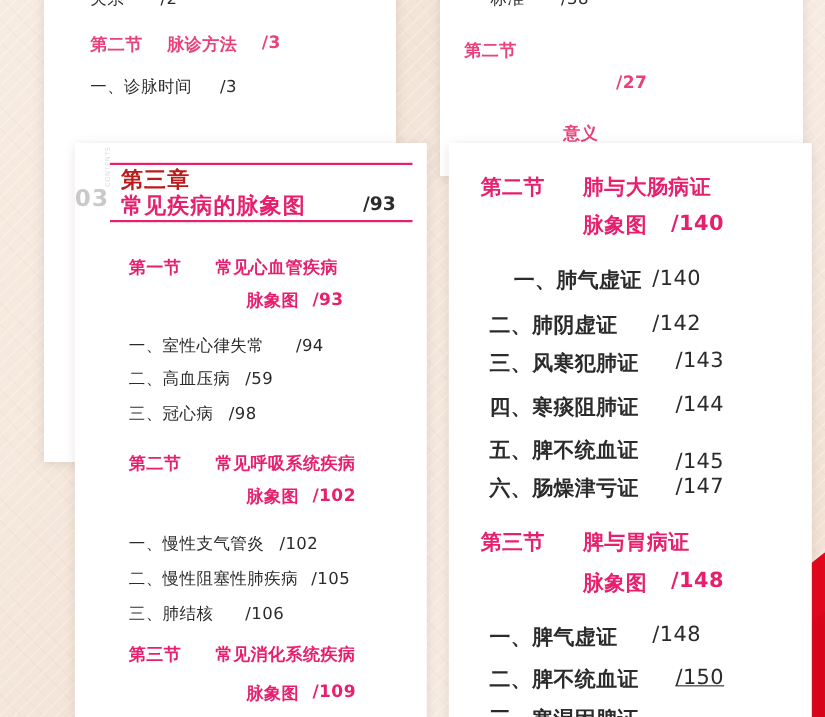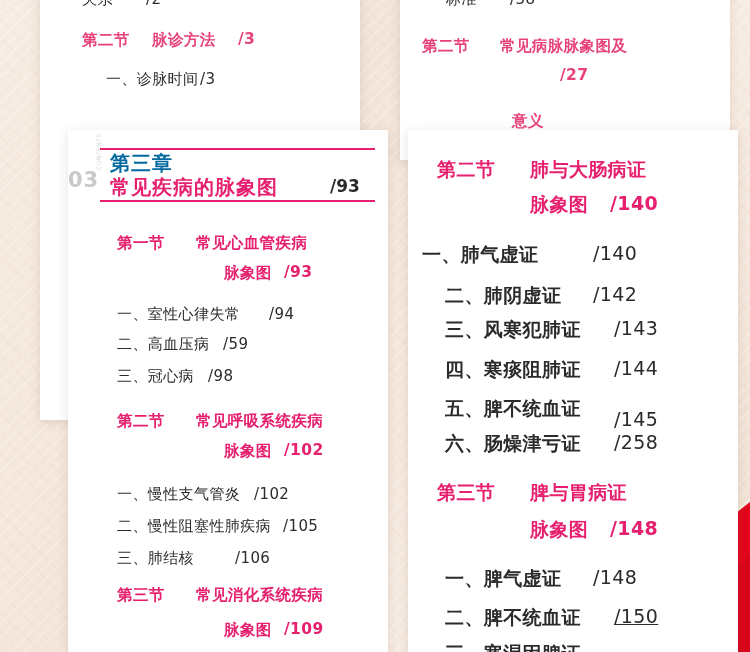--- a/index.html
+++ b/index.html
@@ -134,21 +134,21 @@
     width: 275px;
     height: 2px;
     background: #e6206e;
   }
   #chapter-title-1 {
     position: absolute;
     left: 10px;
     top: 2px;
     font-size: 20px;
     font-weight: bold;
-    color: #0369a1;
+    color: #b91c1c;
     letter-spacing: 1px;
   }
   #chapter-title-2 {
     position: absolute;
     left: 10px;
     top: 26px;
     font-size: 20px;
     font-weight: bold;
     color: #e6206e;
     letter-spacing: 1px;
@@ -190,30 +190,29 @@
   <div id="red-corner-inner"></div>
 </div>
 
 <div class="sheet" id="sheet-back-left">
 
   <div class="line" style="left:42px; top:30px;">关系</div>
   <div class="line page-no" style="left:106px; top:30px;">/2</div>
   <div class="line pink sec-title" style="left:42px; top:70px;">第二节</div>
   <div class="line pink sec-title" style="left:112px; top:70px;">脉诊方法</div>
   <div class="line pink sec-title" style="left:198px; top:70px;">/3</div>
-  <div class="line" style="left:42px; top:110px;margin-left:24px;">一、诊脉时间</div>
+  <div class="line" style="left:42px; top:110px;">一、诊脉时间</div>
   <div class="line page-no" style="left:160px; top:110px;">/3</div>
 </div>
 
 <div class="sheet" id="sheet-back-right">
 
   <div class="line" style="left:46px; top:30px;">标准</div>
   <div class="line page-no" style="left:110px; top:30px;">/38</div>
   <div class="line pink sec-title" style="left:22px; top:76px;">第二节</div>
-  <div class="line pink sec-title" style="left:100px; top:76px;">常见病脉脉象图及</div>
   <div class="line pink sec-title" style="left:112px; top:106px;margin-top:45px;">意义</div>
   <div class="line pink sec-title" style="left:160px; top:106px;">/27</div>
 </div>
 
 <div class="sheet" id="sheet-front-left"></div>
 
 <div id="chapter-index">03</div>
 <div id="chapter-index-sub">CONTENTS</div>
 
 <div id="chapter-block">
@@ -239,46 +238,46 @@
 <div class="line pink-strong sec-title" style="left:117px; top:411px;">第二节</div>
 <div class="line pink-strong sec-title" style="left:196px; top:411px;">常见呼吸系统疾病</div>
 <div class="line pink-strong sec-title" style="left:224px; top:441px;">脉象图</div>
 <div class="line pink-strong sec-title" style="left:284px; top:441px;">/102</div>
 
 <div class="line" style="left:117px; top:485px;">一、慢性支气管炎</div>
 <div class="line page-no" style="left:254px; top:485px;">/102</div>
 <div class="line" style="left:117px; top:517px;">二、慢性阻塞性肺疾病</div>
 <div class="line page-no" style="left:283px; top:517px;">/105</div>
 <div class="line" style="left:117px; top:549px;">三、肺结核</div>
-<div class="line page-no" style="left:235px; top:549px;text-align:center;">/106</div>
+<div class="line page-no" style="left:223px; top:549px;text-align:center;">/106</div>
 
 <div class="line pink-strong sec-title" style="left:117px; top:585px;">第三节</div>
 <div class="line pink-strong sec-title" style="left:196px; top:585px;">常见消化系统疾病</div>
 <div class="line pink-strong sec-title" style="left:224px; top:620px;">脉象图</div>
 <div class="line pink-strong sec-title" style="left:284px; top:620px;">/109</div>
 
 <div class="sheet" id="sheet-front-right"></div>
 
 <div class="line pink-strong big" style="left:437px; top:157px;">第二节</div>
 <div class="line pink-strong big" style="left:530px; top:157px;">肺与大肠病证</div>
 <div class="line pink-strong big" style="left:530px; top:192px;">脉象图</div>
 <div class="line pink-strong big" style="left:610px; top:192px;">/140</div>
 
-<div class="line big" style="left:422px; top:242px;">一、肺气虚证</div>
+<div class="line big" style="left:467px; top:242px;">一、肺气虚证</div>
 <div class="line big page-no" style="left:593px; top:242px;">/140</div>
 <div class="line big" style="left:445px; top:283px;">二、肺阴虚证</div>
 <div class="line big page-no" style="left:593px; top:283px;">/142</div>
 <div class="line big" style="left:445px; top:317px;">三、风寒犯肺证</div>
 <div class="line big page-no" style="left:614px; top:317px;">/143</div>
 <div class="line big" style="left:445px; top:357px;">四、寒痰阻肺证</div>
 <div class="line big page-no" style="left:614px; top:357px;">/144</div>
 <div class="line big" style="left:445px; top:396px;">五、脾不统血证</div>
 <div class="line big page-no" style="left:614px; top:408px;text-align:right;">/145</div>
 <div class="line big" style="left:445px; top:431px;">六、肠燥津亏证</div>
-<div class="line big page-no" style="left:614px; top:431px;">/258</div>
+<div class="line big page-no" style="left:614px; top:431px;">/147</div>
 
 <div class="line pink-strong big" style="left:437px; top:480px;">第三节</div>
 <div class="line pink-strong big" style="left:530px; top:480px;">脾与胃病证</div>
 <div class="line pink-strong big" style="left:530px; top:517px;">脉象图</div>
 <div class="line pink-strong big" style="left:610px; top:517px;">/148</div>
 
 <div class="line big" style="left:445px; top:566px;">一、脾气虚证</div>
 <div class="line big page-no" style="left:593px; top:566px;">/148</div>
 <div class="line big" style="left:445px; top:605px;">二、脾不统血证</div>
 <div class="line big page-no" style="left:614px; top:605px;text-decoration:underline;">/150</div>

